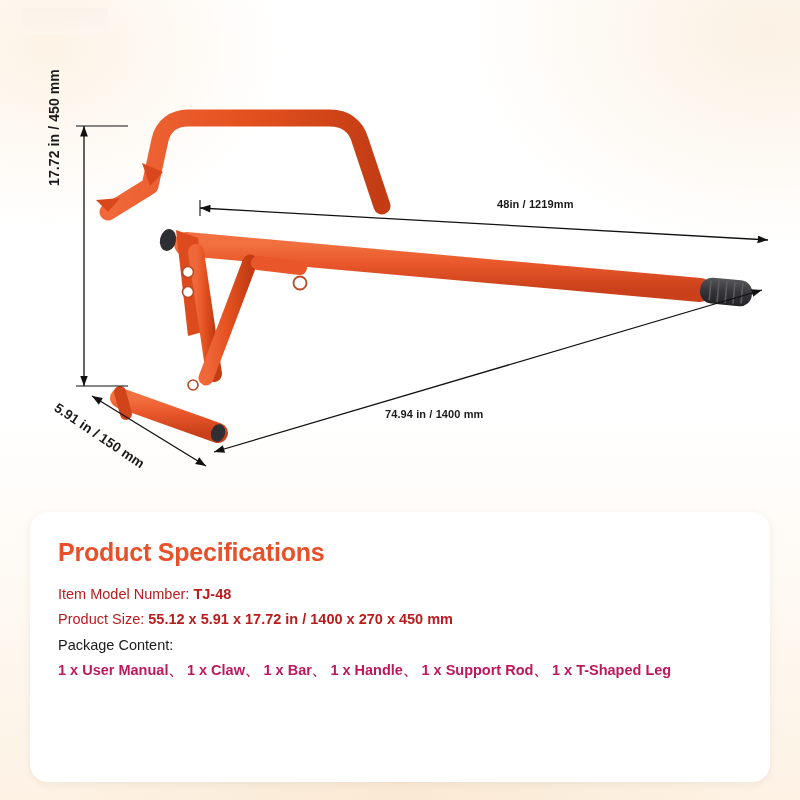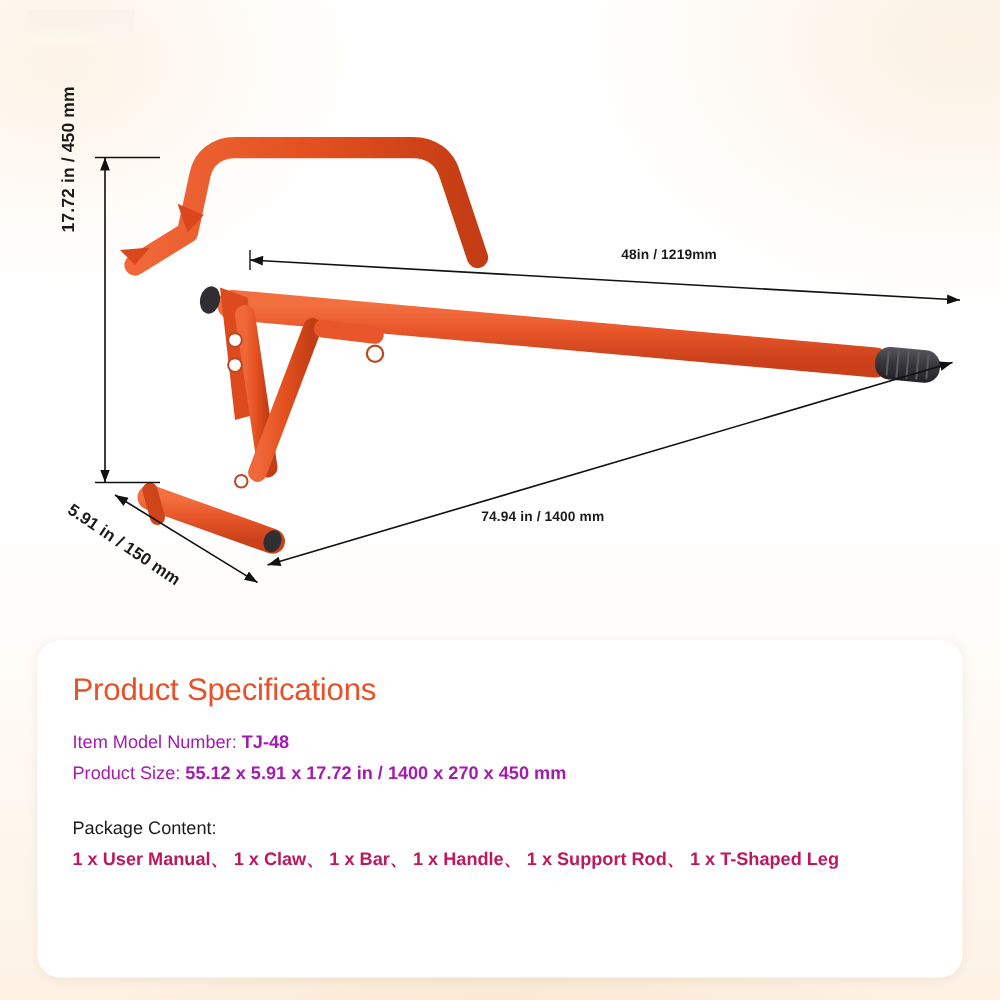--- a/index.html
+++ b/index.html
@@ -82,50 +82,50 @@
     height: 270px;
     background: #ffffff;
     border-radius: 18px;
     box-shadow: 0 2px 10px rgba(0,0,0,0.06);
   }
   .spec-title {
     position: absolute;
     left: 28px;
     top: 26px;
     font-size: 25px;
-    font-weight: 400;
+    font-weight: 700;
     color: #e8502a;
     letter-spacing: -0.2px;
   }
   .spec-col-left {
     position: absolute;
     left: 28px;
     top: 70px;
     width: 430px;
   }
   .spec-col-right {
     position: absolute;
     left: 452px;
     top: 70px;
     width: 280px;
   }
   .spec-line {
     font-size: 14.5px;
-    color: #a21caf;
+    color: #b91c1c;
     line-height: 24.5px;
     white-space: nowrap;
   }
   .spec-line .k { font-weight: 400; }
   .spec-line .v { font-weight: 700; }
 
   .pkg-label {
     font-size: 14.5px;
     color: #1b1b1b;
     line-height: 24.5px;
-    margin-top: 20px;
+    margin-top: 2px;
   }
   .pkg-line {
     font-size: 14.5px;
     color: #be185d;
     font-weight: 700;
     line-height: 25px;
     white-space: nowrap;
   }
 
   

